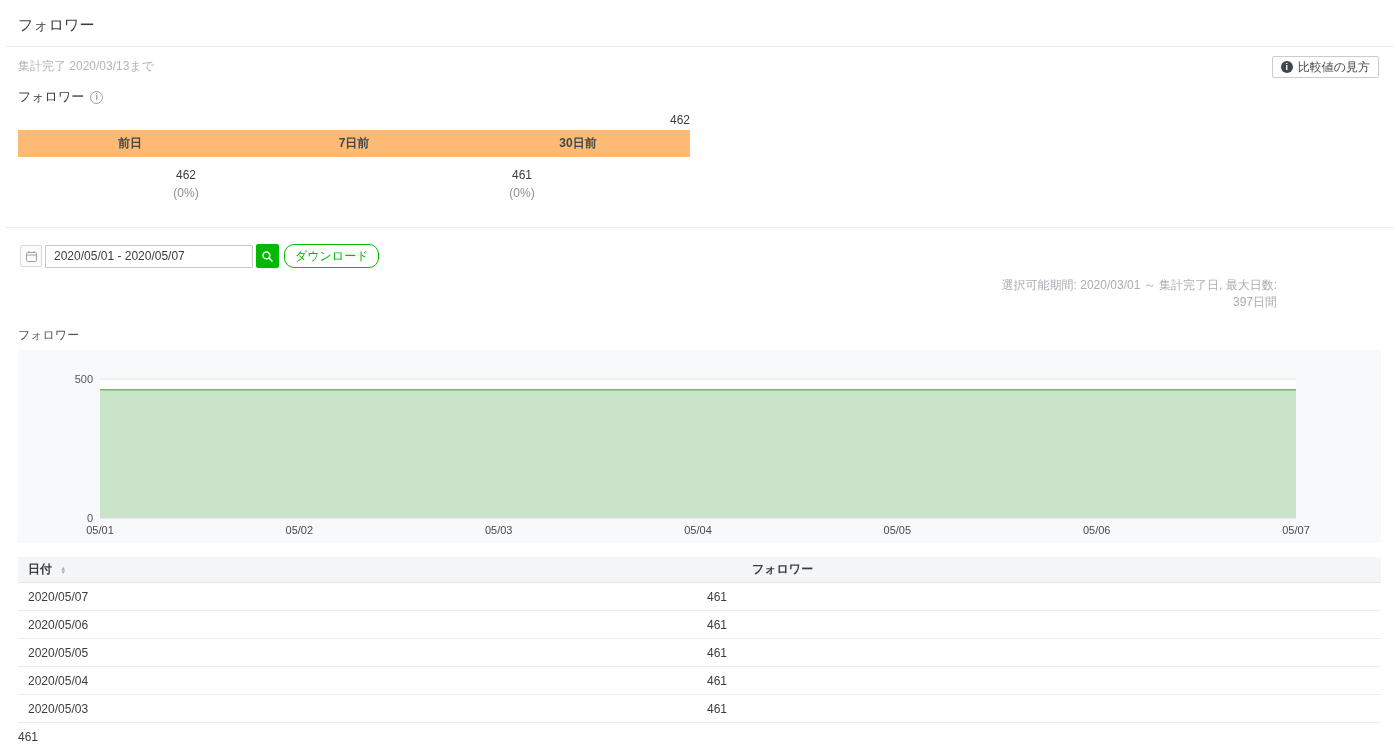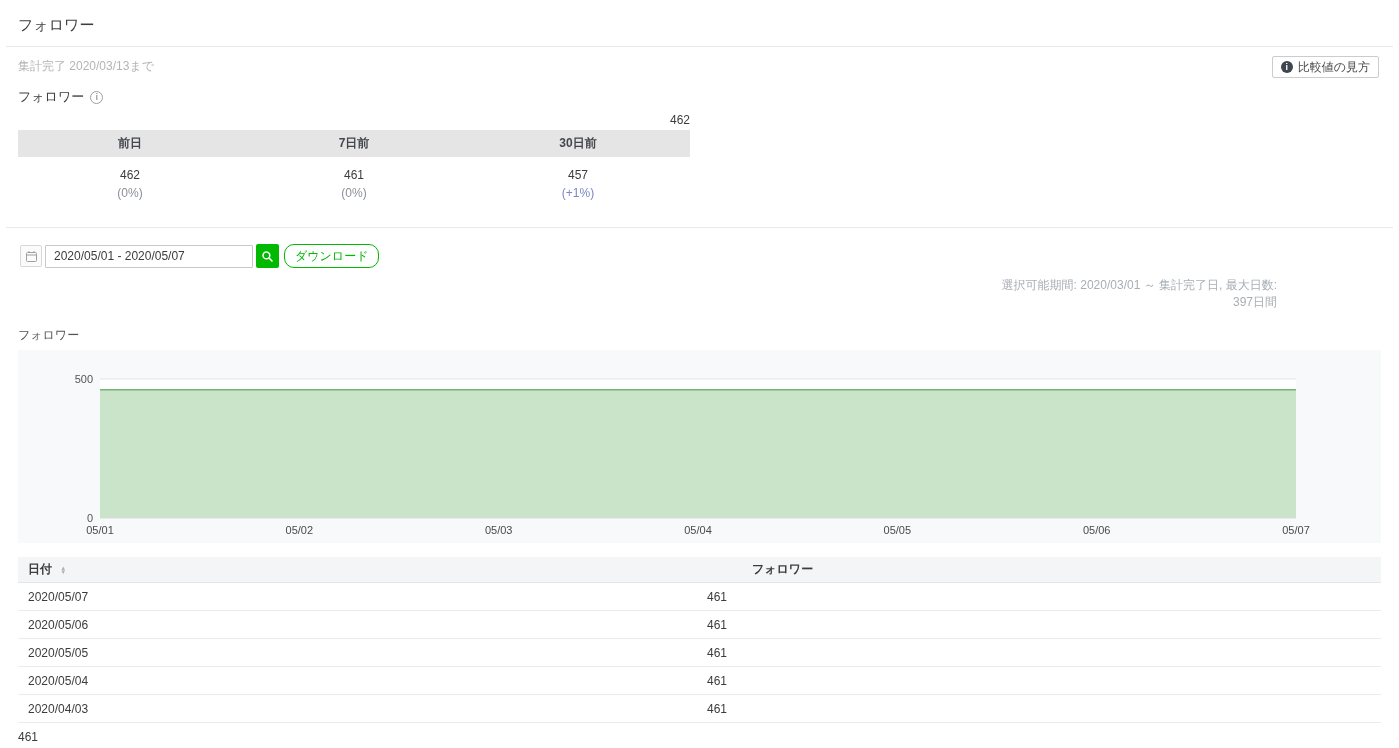--- a/index.html
+++ b/index.html
@@ -24,21 +24,21 @@
     color:#fff; font-size:9px; line-height:12px; text-align:center; font-weight:bold;
   }
 
   .summary { margin:13px 18px 0; width:672px; }
   .summary-head { display:flex; align-items:center; gap:6px; font-size:13px; color:#3e3e3e; margin-bottom:7px; }
   .info-icon {
     width:13px; height:13px; border:1px solid #9aa0a6; border-radius:50%;
     color:#9aa0a6; font-size:9px; line-height:11px; text-align:center; font-weight:bold;
   }
   .summary-total { text-align:right; font-size:12px; color:#3c3c3c; margin-bottom:3px; }
-  .comp-header { display:flex; background:#e5e5e5; height:27px; align-items:center; }
+  .comp-header { display:flex; background:#fdba74; height:27px; align-items:center; }
   .comp-header > div { flex:1; text-align:center; font-weight:bold; font-size:12px; color:#43474d; }
   .comp-values { display:flex; padding:11px 0 13px; }
   .comp-cell { flex:1; text-align:center; }
   .comp-value { font-size:12px; color:#3c3c3c; }
   .comp-change { font-size:12px; color:#8a9097; margin-top:4px; }
   .comp-change.positive { color:#7b87c6; }
 
   .divider2 { border-bottom:1px solid #e9e9e9; margin:14px 6px 0; }
 
   .controls { display:flex; align-items:center; margin:16px 20px 0; }
@@ -99,24 +99,20 @@
     <div>30日前</div>
   </div>
   <div class="comp-values">
     <div class="comp-cell">
       <div class="comp-value">462</div>
       <div class="comp-change">(0%)</div>
     </div>
     <div class="comp-cell">
       <div class="comp-value">461</div>
       <div class="comp-change">(0%)</div>
-    </div>
-    <div class="comp-cell">
-      <div class="comp-value">457</div>
-      <div class="comp-change positive">(+1%)</div>
     </div>
   </div>
 </div>
 
 <div class="divider2"></div>
 
 <div class="controls">
   <button class="cal-btn">
     <svg width="13" height="13" viewBox="0 0 13 13">
       <rect x="1.5" y="2.5" width="10" height="9" fill="none" stroke="#9aa0a6" stroke-width="1" rx="1"></rect>
@@ -183,20 +179,20 @@
   </div>
   <div class="dt-row">
     <div class="dt-col1">2020/05/05</div>
     <div class="dt-col2">461</div>
   </div>
   <div class="dt-row">
     <div class="dt-col1">2020/05/04</div>
     <div class="dt-col2">461</div>
   </div>
   <div class="dt-row">
-    <div class="dt-col1">2020/04/03</div>
+    <div class="dt-col1">2020/05/03</div>
     <div class="dt-col2">461</div>
   </div>
   <div class="dt-row">
     <div class="dt-col2">461</div>
   </div>
 
 </div>
 
 </body></html>

